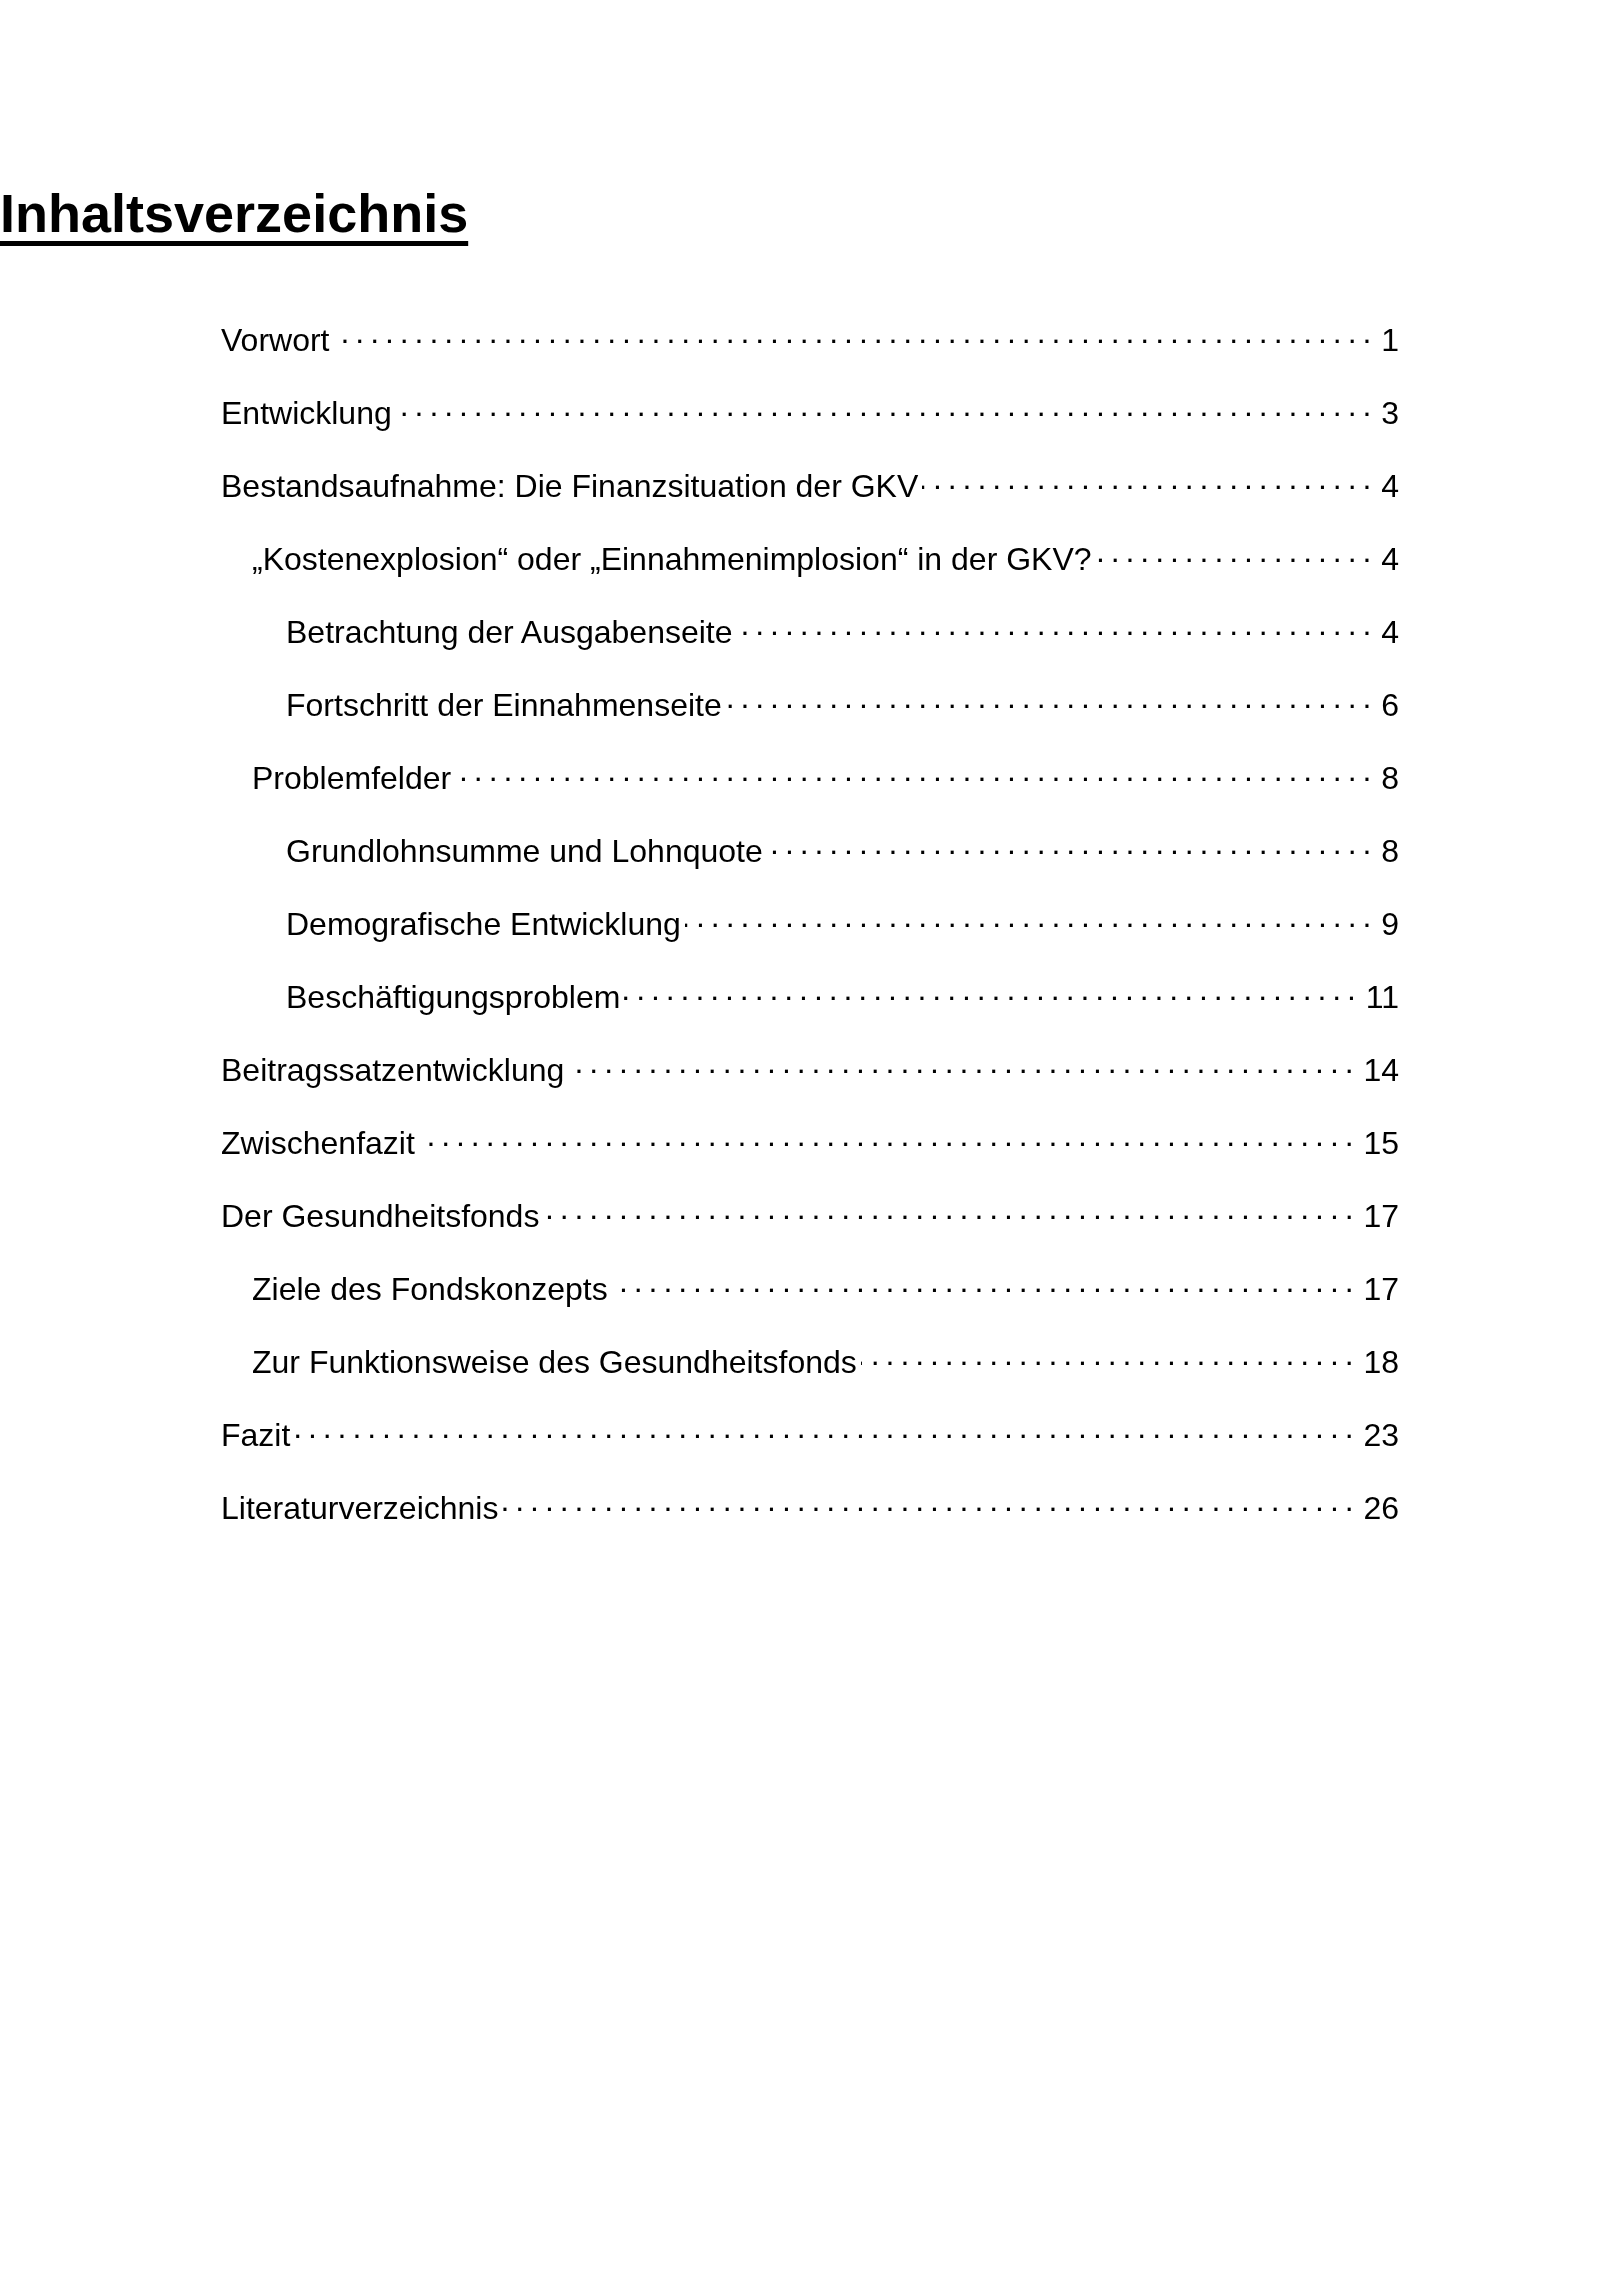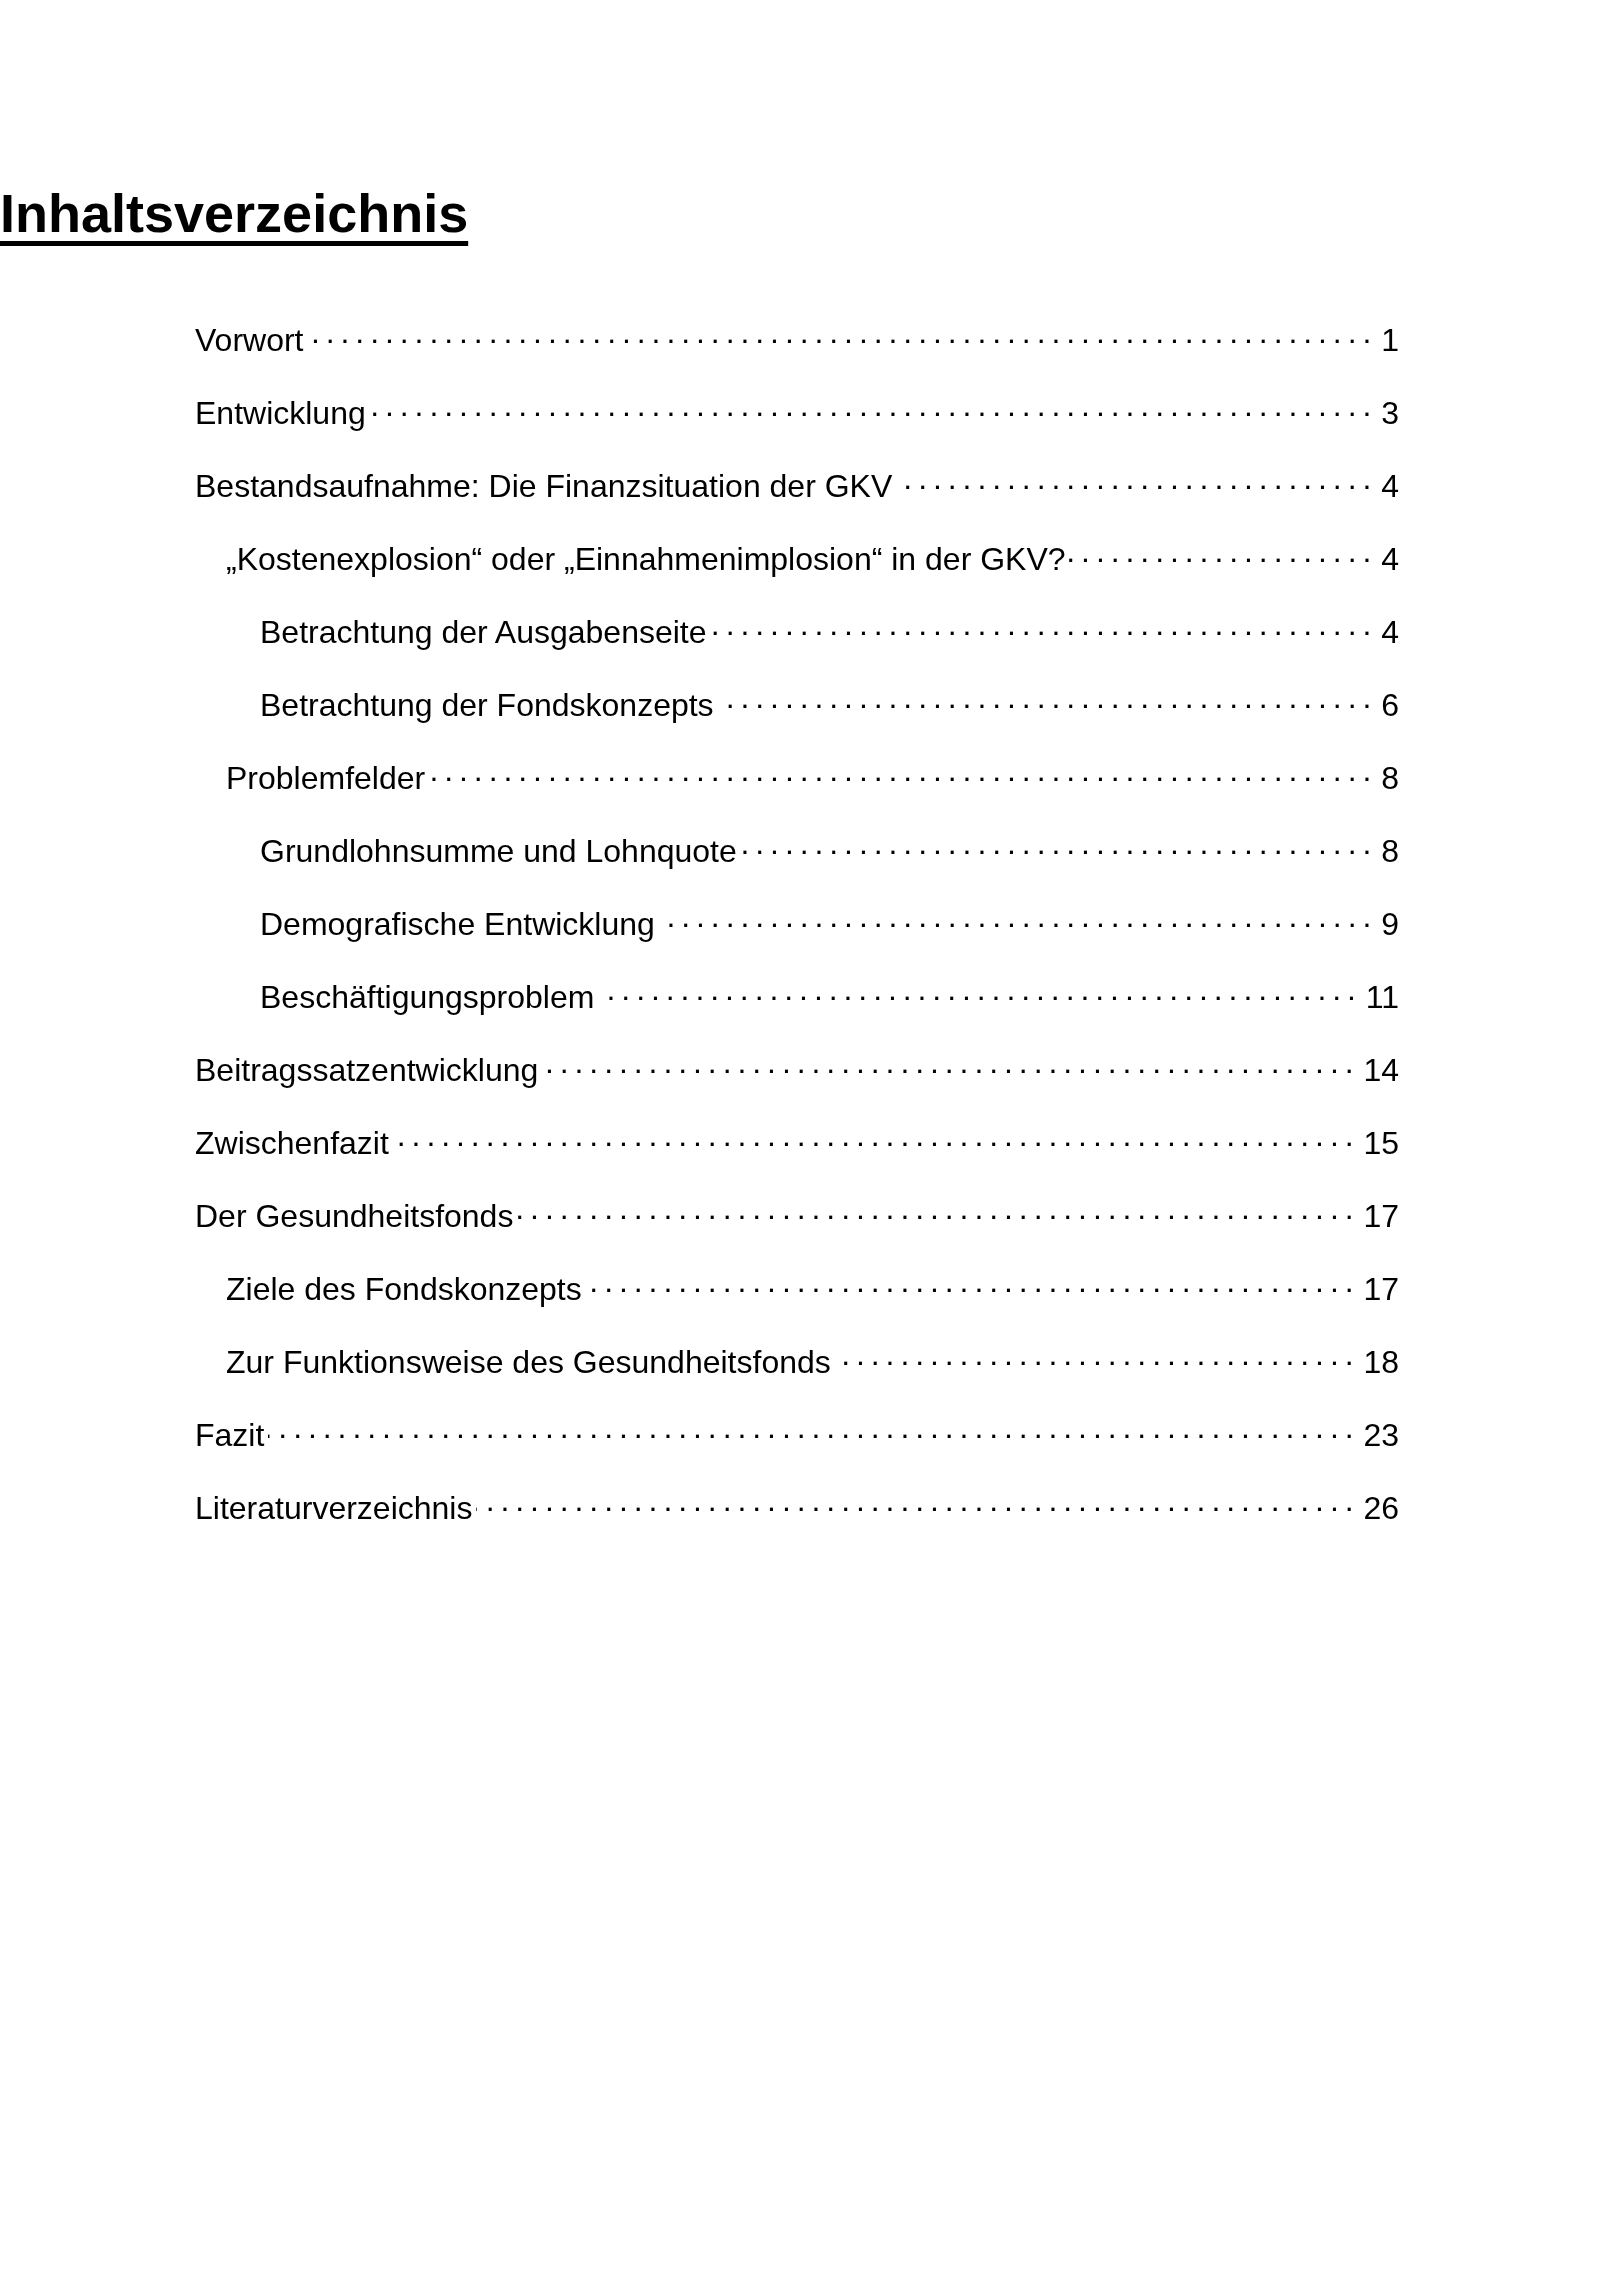--- a/index.html
+++ b/index.html
@@ -52,20 +52,21 @@
       align-items: baseline;
       height: 73px;
       font-size: 32px;
       line-height: 49px;
       white-space: nowrap;
     }
     .toc-entry.level-2 { padding-left: 31px; }
     .toc-entry.level-3 { padding-left: 65px; }
     .toc-label {
       flex: 0 0 auto;
+      margin-left: 26px;
     }
     .toc-leader {
       flex: 1 1 auto;
       overflow: hidden;
       margin: 0 3.9px 0 3.9px;
       position: relative;
       height: 1em;
     }
     .toc-leader::after {
       content: "........................................................................................................................................................................................................................................................................";
@@ -108,21 +109,21 @@
       <span class="toc-label">„Kostenexplosion“ oder „Einnahmenimplosion“ in der GKV?</span>
       <span class="toc-leader"></span>
       <span class="toc-page">4</span>
     </li>
     <li class="toc-entry level-3">
       <span class="toc-label">Betrachtung der Ausgabenseite</span>
       <span class="toc-leader"></span>
       <span class="toc-page">4</span>
     </li>
     <li class="toc-entry level-3">
-      <span class="toc-label">Betrachtung der Fondskonzepts</span>
+      <span class="toc-label">Fortschritt der Einnahmenseite</span>
       <span class="toc-leader"></span>
       <span class="toc-page">6</span>
     </li>
     <li class="toc-entry level-2">
       <span class="toc-label">Problemfelder</span>
       <span class="toc-leader"></span>
       <span class="toc-page">8</span>
     </li>
     <li class="toc-entry level-3">
       <span class="toc-label">Grundlohnsumme und Lohnquote</span>

